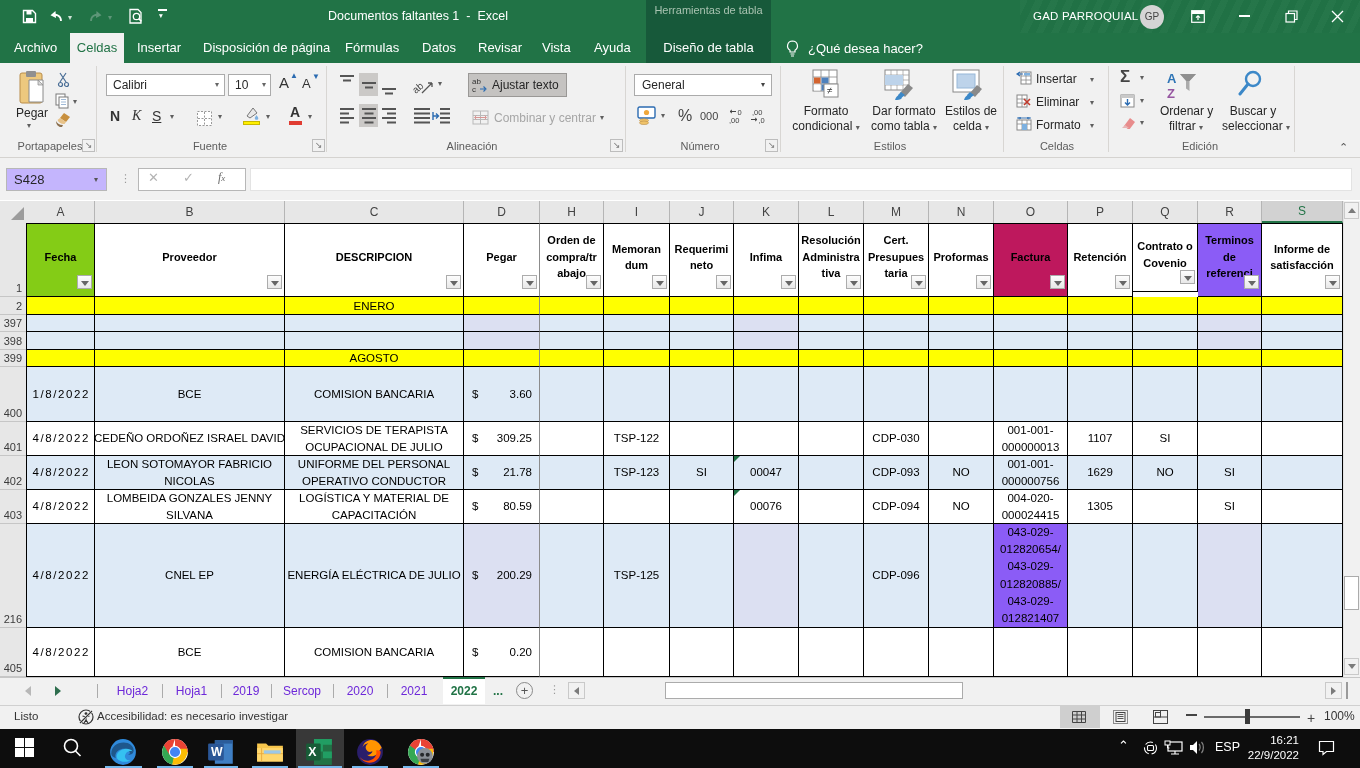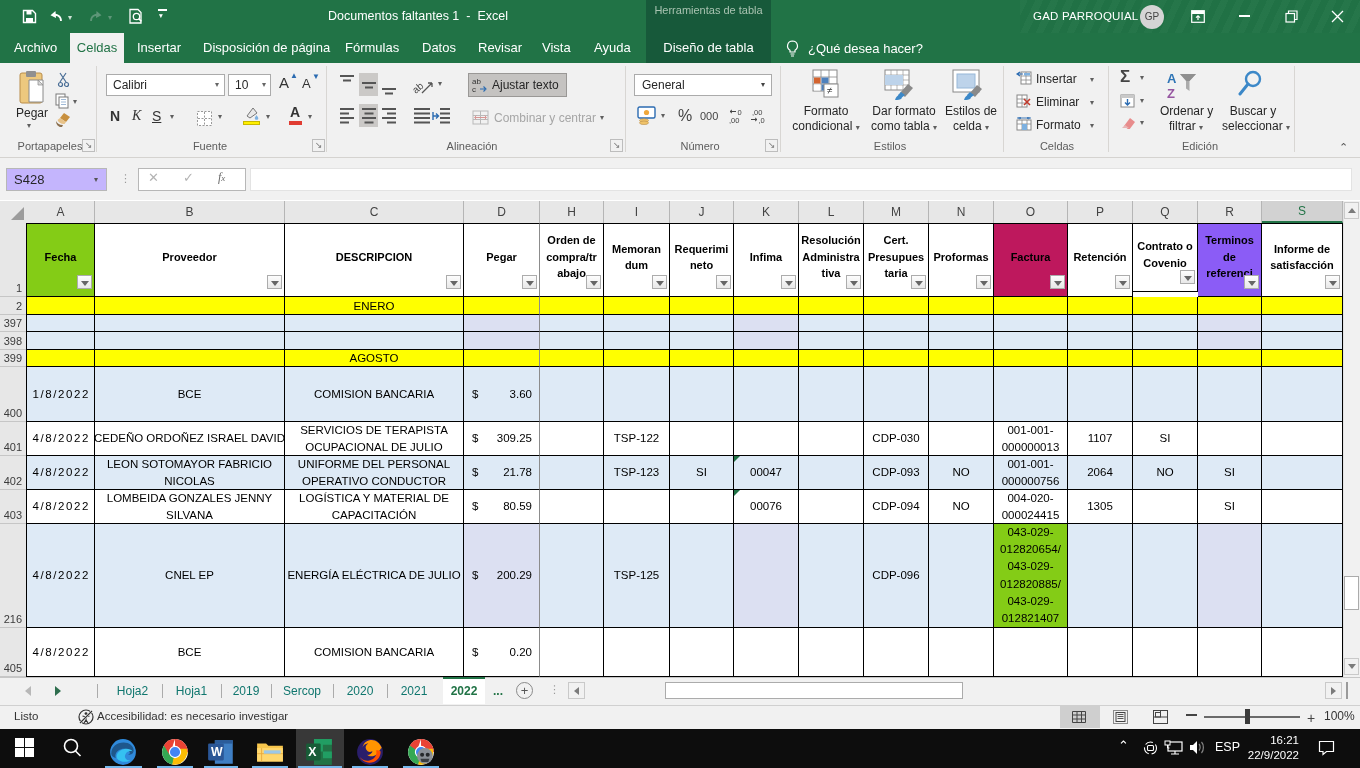--- a/index.html
+++ b/index.html
@@ -26,21 +26,21 @@
 #fbar{left:0;top:158px;width:1360px;height:42px;background:#F1F1F1}
 #namebox{left:6px;top:168px;width:101px;height:23px;background:#c4b5fd;border:1px solid #B7B7B7;font-size:12px;color:#262626;line-height:21px;padding-left:7px}
 #fxbox{left:138px;top:168px;width:108px;height:23px;background:#fff;border:1px solid #B7B7B7}
 #finput{left:250px;top:168px;width:1102px;height:23px;background:#fff;border:1px solid #E3E3E3}
 .fb{position:absolute;right:2px;bottom:7px;width:15px;height:14px;background:linear-gradient(#FDFDFD,#E8E8E8);border:1px solid #ACACAC}
 .fb:after{content:"";position:absolute;left:3px;top:5px;border:4px solid transparent;border-top:5px solid #666}
 
 #vsb{left:1343px;top:201px;width:17px;height:476px;background:#F1F1F1;border-left:1px solid #E3E3E3}
 
 #tabbar{left:0;top:677px;width:1360px;height:28px;background:#F1F1F1;border-top:1px solid #C6C6C6}
-.stab{font-size:12px;color:#0f766e;line-height:27px;text-align:center}
+.stab{font-size:12px;color:#6d28d9;line-height:27px;text-align:center}
 #tab2022{background:#fff;color:#217346;font-weight:bold;border-top:2px solid #217346;line-height:25px}
 .tsep{top:684px;width:1px;height:14px;background:#ABABAB}
 
 #statusbar{left:0;top:705px;width:1360px;height:24px;background:#F1F1F1;border-top:1px solid #D0D0D0}
 .stxt{color:#333;font-size:11.5px;line-height:23px}
 
 #taskbar{left:0;top:729px;width:1360px;height:39px;background:#0D0D0D}
 .tbic{top:738px;width:28px;height:28px}
 .runln{top:766px;height:2px;background:#76B9ED}
 .trtxt{color:#fff;font-size:11.5px}
@@ -560,21 +560,21 @@
     </span>
   </div>
 <div class="abs" style="left:540px;top:456px;width:64px;height:34px;background:#DEEAF6;border-bottom:1px solid #000;border-right:1px solid #000;font-size:11.5px;line-height:16.5px;display:flex;align-items:center;justify-content:center;text-align:center;position:absolute"></div>
 <div class="abs" style="left:604px;top:456px;width:66px;height:34px;background:#DEEAF6;border-bottom:1px solid #000;border-right:1px solid #000;font-size:11.5px;line-height:16.5px;display:flex;align-items:center;justify-content:center;text-align:center;position:absolute">TSP-123</div>
 <div class="abs" style="left:670px;top:456px;width:64px;height:34px;background:#DEEAF6;border-bottom:1px solid #000;border-right:1px solid #000;font-size:11.5px;line-height:16.5px;display:flex;align-items:center;justify-content:center;text-align:center;position:absolute">SI</div>
 <div class="abs" style="left:734px;top:456px;width:65px;height:34px;background:#DEEAF6;border-bottom:1px solid #000;border-right:1px solid #000;font-size:11.5px;line-height:16.5px;display:flex;align-items:center;justify-content:center;text-align:center;position:absolute"><i style="position:absolute;left:0;top:0;width:0;height:0;border-style:solid;border-width:6px 6px 0 0;border-color:#217346 transparent transparent transparent"></i>00047</div>
 <div class="abs" style="left:799px;top:456px;width:65px;height:34px;background:#DEEAF6;border-bottom:1px solid #000;border-right:1px solid #000;font-size:11.5px;line-height:16.5px;display:flex;align-items:center;justify-content:center;text-align:center;position:absolute"></div>
 <div class="abs" style="left:864px;top:456px;width:65px;height:34px;background:#DEEAF6;border-bottom:1px solid #000;border-right:1px solid #000;font-size:11.5px;line-height:16.5px;display:flex;align-items:center;justify-content:center;text-align:center;position:absolute">CDP-093</div>
 <div class="abs" style="left:929px;top:456px;width:65px;height:34px;background:#DEEAF6;border-bottom:1px solid #000;border-right:1px solid #000;font-size:11.5px;line-height:16.5px;display:flex;align-items:center;justify-content:center;text-align:center;position:absolute">NO</div>
 <div class="abs" style="left:994px;top:456px;width:74px;height:34px;background:#DEEAF6;border-bottom:1px solid #000;border-right:1px solid #000;font-size:11.5px;line-height:16.5px;display:flex;align-items:center;justify-content:center;text-align:center;position:absolute">001-001-<br>000000756</div>
-<div class="abs" style="left:1068px;top:456px;width:65px;height:34px;background:#DEEAF6;border-bottom:1px solid #000;border-right:1px solid #000;font-size:11.5px;line-height:16.5px;display:flex;align-items:center;justify-content:center;text-align:center;position:absolute">2064</div>
+<div class="abs" style="left:1068px;top:456px;width:65px;height:34px;background:#DEEAF6;border-bottom:1px solid #000;border-right:1px solid #000;font-size:11.5px;line-height:16.5px;display:flex;align-items:center;justify-content:center;text-align:center;position:absolute">1629</div>
 <div class="abs" style="left:1133px;top:456px;width:65px;height:34px;background:#DEEAF6;border-bottom:1px solid #000;border-right:1px solid #000;font-size:11.5px;line-height:16.5px;display:flex;align-items:center;justify-content:center;text-align:center;position:absolute">NO</div>
 <div class="abs" style="left:1198px;top:456px;width:64px;height:34px;background:#DEEAF6;border-bottom:1px solid #000;border-right:1px solid #000;font-size:11.5px;line-height:16.5px;display:flex;align-items:center;justify-content:center;text-align:center;position:absolute">SI</div>
 <div class="abs" style="left:1262px;top:456px;width:81px;height:34px;background:#DEEAF6;border-bottom:1px solid #000;border-right:1px solid #000;font-size:11.5px;line-height:16.5px;display:flex;align-items:center;justify-content:center;text-align:center;position:absolute"></div>
 <div class="abs" style="left:27px;top:490px;width:68px;height:34px;background:#fff;border-bottom:1px solid #000;border-right:1px solid #000;font-size:11.5px;line-height:16.5px;display:flex;align-items:center;justify-content:center;text-align:center;position:absolute">
     <span style="letter-spacing:1.6px;margin-right:-1.6px">4/8/2022</span>
   </div>
 <div class="abs" style="left:95px;top:490px;width:190px;height:34px;background:#fff;border-bottom:1px solid #000;border-right:1px solid #000;font-size:11.5px;line-height:16.5px;display:flex;align-items:center;justify-content:center;text-align:center;position:absolute">LOMBEIDA GONZALES JENNY<br>SILVANA</div>
 <div class="abs" style="left:285px;top:490px;width:179px;height:34px;background:#fff;border-bottom:1px solid #000;border-right:1px solid #000;font-size:11.5px;line-height:16.5px;display:flex;align-items:center;justify-content:center;text-align:center;position:absolute">LOGÍSTICA Y MATERIAL DE<br>CAPACITACIÓN</div>
 <div class="abs" style="left:464px;top:490px;width:76px;height:34px;background:#fff;border-bottom:1px solid #000;border-right:1px solid #8C8C8C;font-size:11.5px;line-height:16.5px;display:flex;align-items:center;justify-content:center;text-align:center;position:absolute">
     <span style="display:flex;justify-content:space-between;width:100%;padding:0 7px 0 8px">
@@ -605,21 +605,21 @@
       <span>200.29</span>
     </span>
   </div>
 <div class="abs" style="left:540px;top:524px;width:64px;height:104px;background:#DEEAF6;border-bottom:1px solid #000;border-right:1px solid #000;font-size:11.5px;line-height:16.5px;display:flex;align-items:center;justify-content:center;text-align:center;position:absolute"></div>
 <div class="abs" style="left:604px;top:524px;width:66px;height:104px;background:#DEEAF6;border-bottom:1px solid #000;border-right:1px solid #000;font-size:11.5px;line-height:16.5px;display:flex;align-items:center;justify-content:center;text-align:center;position:absolute">TSP-125</div>
 <div class="abs" style="left:670px;top:524px;width:64px;height:104px;background:#DEEAF6;border-bottom:1px solid #000;border-right:1px solid #000;font-size:11.5px;line-height:16.5px;display:flex;align-items:center;justify-content:center;text-align:center;position:absolute"></div>
 <div class="abs" style="left:734px;top:524px;width:65px;height:104px;background:#DCE0F2;border-bottom:1px solid #000;border-right:1px solid #000;font-size:11.5px;line-height:16.5px;display:flex;align-items:center;justify-content:center;text-align:center;position:absolute"></div>
 <div class="abs" style="left:799px;top:524px;width:65px;height:104px;background:#DEEAF6;border-bottom:1px solid #000;border-right:1px solid #000;font-size:11.5px;line-height:16.5px;display:flex;align-items:center;justify-content:center;text-align:center;position:absolute"></div>
 <div class="abs" style="left:864px;top:524px;width:65px;height:104px;background:#DEEAF6;border-bottom:1px solid #000;border-right:1px solid #000;font-size:11.5px;line-height:16.5px;display:flex;align-items:center;justify-content:center;text-align:center;position:absolute">CDP-096</div>
 <div class="abs" style="left:929px;top:524px;width:65px;height:104px;background:#DEEAF6;border-bottom:1px solid #000;border-right:1px solid #000;font-size:11.5px;line-height:16.5px;display:flex;align-items:center;justify-content:center;text-align:center;position:absolute"></div>
-<div class="abs" style="left:994px;top:524px;width:74px;height:104px;background:#84cc16;border-bottom:1px solid #000;border-right:1px solid #000;font-size:11.5px;line-height:17.2px;display:flex;align-items:center;justify-content:center;text-align:center;position:absolute">043-029-<br>012820654/<br>043-029-<br>012820885/<br>043-029-<br>012821407</div>
+<div class="abs" style="left:994px;top:524px;width:74px;height:104px;background:#8b5cf6;border-bottom:1px solid #000;border-right:1px solid #000;font-size:11.5px;line-height:17.2px;display:flex;align-items:center;justify-content:center;text-align:center;position:absolute">043-029-<br>012820654/<br>043-029-<br>012820885/<br>043-029-<br>012821407</div>
 <div class="abs" style="left:1068px;top:524px;width:65px;height:104px;background:#DEEAF6;border-bottom:1px solid #000;border-right:1px solid #000;font-size:11.5px;line-height:16.5px;display:flex;align-items:center;justify-content:center;text-align:center;position:absolute"></div>
 <div class="abs" style="left:1133px;top:524px;width:65px;height:104px;background:#DEEAF6;border-bottom:1px solid #000;border-right:1px solid #000;font-size:11.5px;line-height:16.5px;display:flex;align-items:center;justify-content:center;text-align:center;position:absolute"></div>
 <div class="abs" style="left:1198px;top:524px;width:64px;height:104px;background:#DCE0F2;border-bottom:1px solid #000;border-right:1px solid #000;font-size:11.5px;line-height:16.5px;display:flex;align-items:center;justify-content:center;text-align:center;position:absolute"></div>
 <div class="abs" style="left:1262px;top:524px;width:81px;height:104px;background:#DEEAF6;border-bottom:1px solid #000;border-right:1px solid #000;font-size:11.5px;line-height:16.5px;display:flex;align-items:center;justify-content:center;text-align:center;position:absolute"></div>
 <div class="abs" style="left:27px;top:628px;width:68px;height:49px;background:#fff;border-bottom:1px solid #000;border-right:1px solid #000;font-size:11.5px;display:flex;align-items:center;justify-content:center;text-align:center;position:absolute">
     <span style="letter-spacing:1.6px;margin-right:-1.6px">4/8/2022</span>
   </div>
 <div class="abs" style="left:95px;top:628px;width:190px;height:49px;background:#fff;border-bottom:1px solid #000;border-right:1px solid #000;font-size:11.5px;display:flex;align-items:center;justify-content:center;text-align:center;position:absolute">BCE</div>
 <div class="abs" style="left:285px;top:628px;width:179px;height:49px;background:#fff;border-bottom:1px solid #000;border-right:1px solid #000;font-size:11.5px;display:flex;align-items:center;justify-content:center;text-align:center;position:absolute">COMISION BANCARIA</div>
 <div class="abs" style="left:464px;top:628px;width:76px;height:49px;background:#fff;border-bottom:1px solid #000;border-right:1px solid #8C8C8C;font-size:11.5px;display:flex;align-items:center;justify-content:center;text-align:center;position:absolute">

